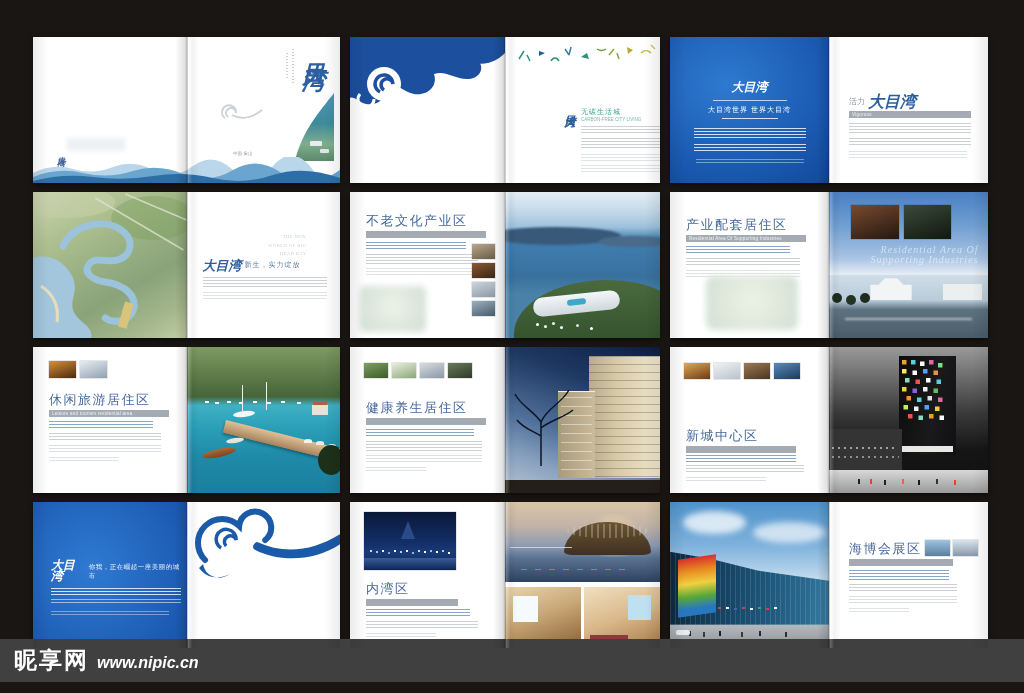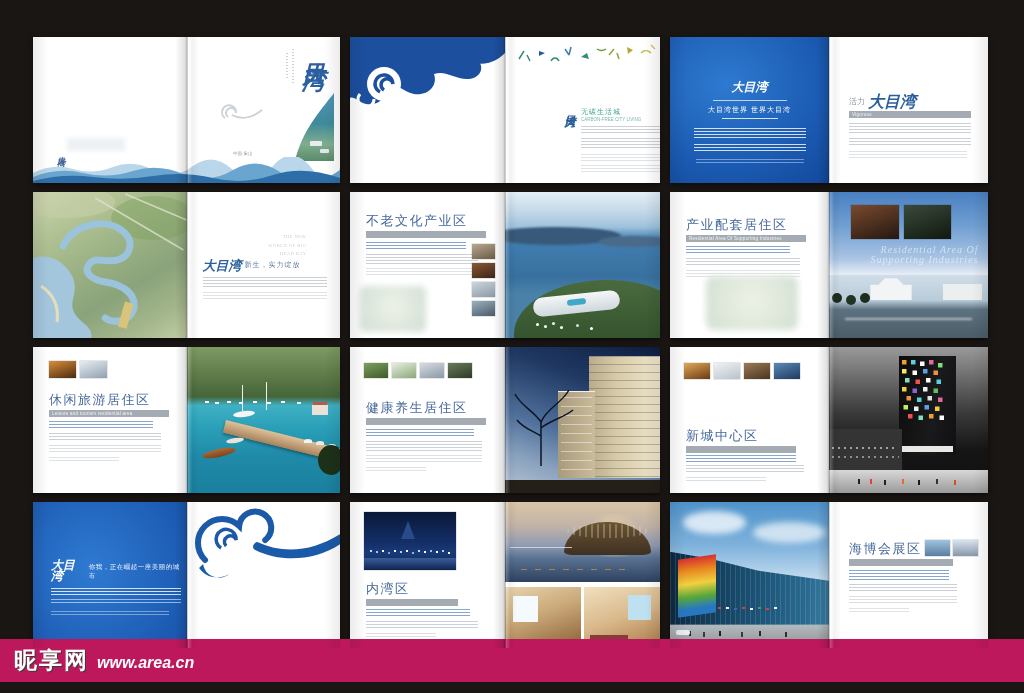--- a/index.html
+++ b/index.html
@@ -20,21 +20,21 @@
 .hd{font-family:"Liberation Serif",serif;color:#46699b;letter-spacing:1.5px;font-size:13px;white-space:nowrap}
 .bar{background:#a4abb2;height:7px;position:relative;overflow:hidden;margin-top:2px}
 .bar b{position:absolute;left:3px;top:0;line-height:7px;font-weight:normal;font-size:9px;color:#f0f4f7;letter-spacing:.5px;white-space:nowrap;transform:scale(.5);transform-origin:0 50%}
 .pl{background-image:repeating-linear-gradient(180deg,currentColor 0 1px,transparent 1px 3px);opacity:.5}
 .pl.b{color:#7496c2;opacity:.85}
 .pl.g{color:#98a2ac}
 .pl.w{color:#fff;opacity:.8}
 .th{position:absolute;box-shadow:0 0 0 .5px rgba(0,0,0,.2)}
 .ghost{font-family:"Liberation Serif",serif;color:#c9d0d7;letter-spacing:1px}
 .tiny{display:inline-block;transform:scale(.5);transform-origin:0 0;white-space:nowrap}
-.wmbar{position:absolute;left:0;right:0;top:639px;height:43px;background:#be185d}
+.wmbar{position:absolute;left:0;right:0;top:639px;height:43px;background:#404040}
 .site{position:absolute;left:14px;top:6px;color:#fff;display:flex;align-items:baseline}
 .cnname{font-size:23px;font-weight:bold;letter-spacing:2px;text-shadow:1px 1px 0 #3a3a3a}
 .url{font-style:italic;font-weight:bold;font-size:16px;margin-left:8px}
 .idtext{position:absolute;right:10px;top:15px;color:#c4c4c4;font-size:12px}
 </style>
 </head>
 <body>
 
 <div class="canvas">
 
@@ -401,17 +401,17 @@
         <i class="th" style="right:10px;top:38px;width:25px;height:16px;background:linear-gradient(180deg,#d8e4ee,#8898aa)"></i>
       </div>
       <i class="spine"></i>
         <i class="edge"></i>
     </div>
   </div>
 
   <div class="wmbar">
     <div class="site">
       <span class="cnname">昵享网</span>
-      <span class="url">www.area.cn</span>
+      <span class="url">www.nipic.cn</span>
     </div>
   </div>
 
 </div>
 
 </body></html>

